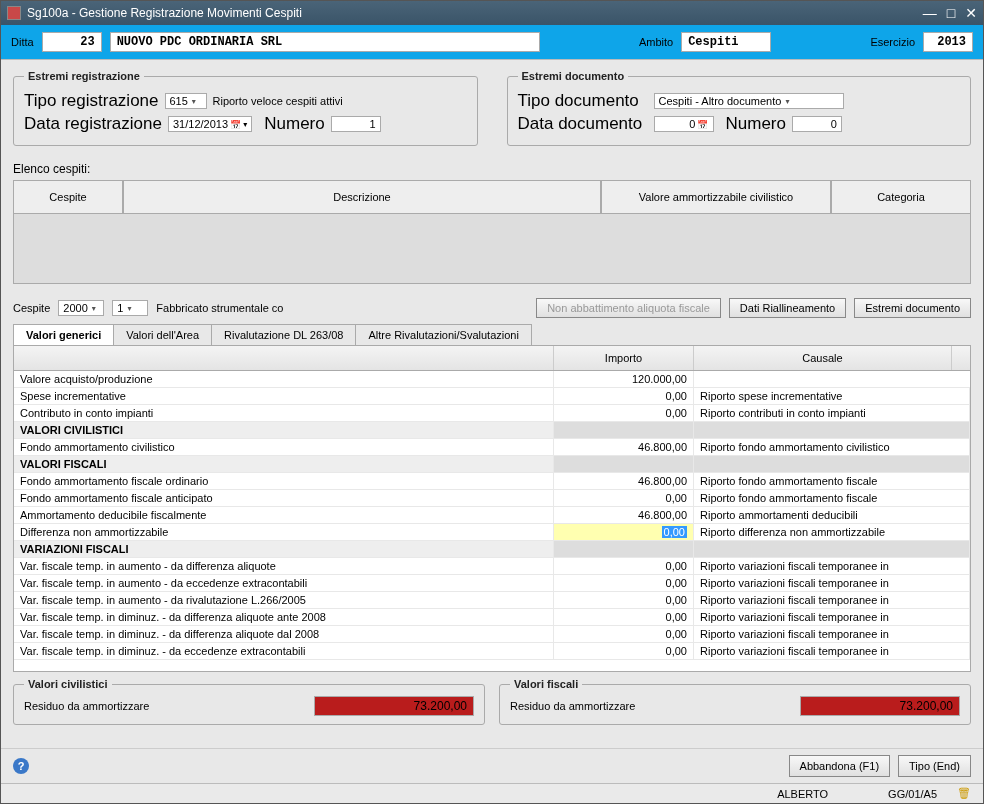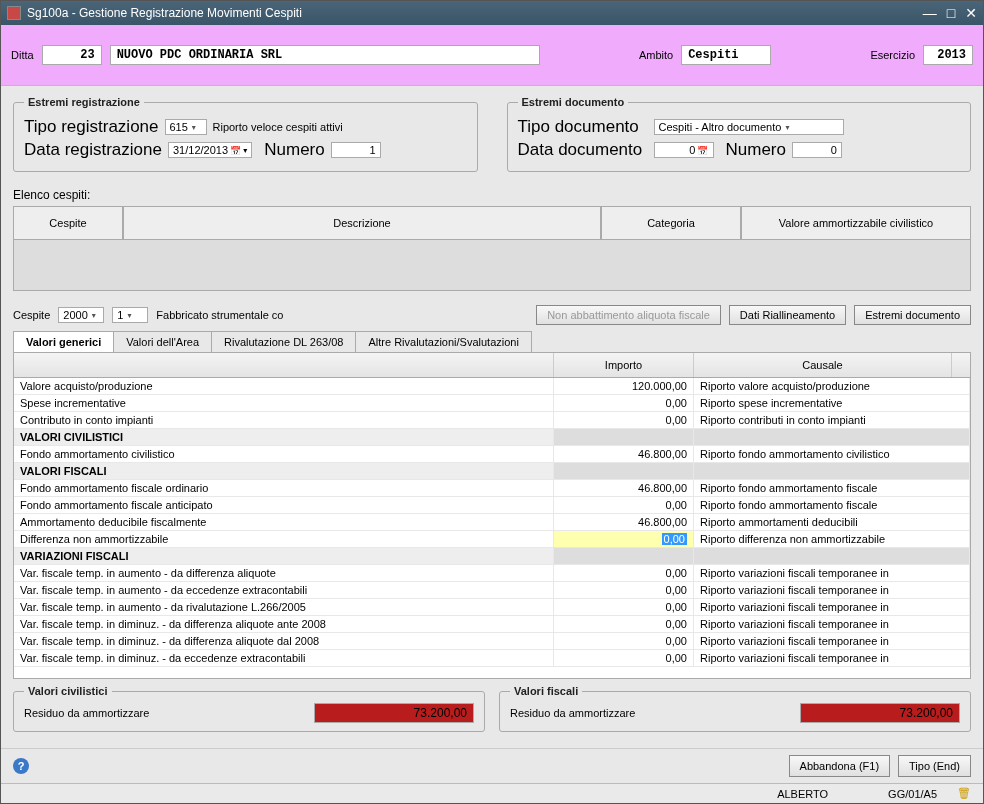--- a/index.html
+++ b/index.html
@@ -3,21 +3,21 @@
 <meta charset="utf-8">
 <style>
 * { box-sizing: border-box; margin: 0; padding: 0; }
 body { font-family: Tahoma, Arial, sans-serif; font-size: 11px; background: #e8e8e8; }
 .window { width: 984px; height: 804px; background: #e8e8e8; border: 1px solid #555; display: flex; flex-direction: column; }
 .titlebar { background: linear-gradient(to bottom, #4a6478, #3a5468); color: #fff; height: 24px; display: flex; align-items: center; padding: 0 6px; }
 .titlebar-icon { width: 14px; height: 14px; background: #c84848; margin-right: 6px; border: 1px solid #888; display: inline-block; }
 .titlebar-title { flex: 1; font-size: 12px; }
 .titlebar-controls { display: flex; gap: 10px; }
 .titlebar-controls span { cursor: pointer; font-size: 14px; }
-.headerbar { background: #f0abfc; padding: 20px 10px; display: flex; align-items: center; gap: 8px; border-bottom: 1px solid #bbb; justify-content: flex-end; }
+.headerbar { background: #0ea5e9; padding: 7px 10px; display: flex; align-items: center; gap: 8px; border-bottom: 1px solid #bbb; justify-content: flex-end; }
 .headerbar .spacer { flex: 1; }
 .hb-field-label { display:inline-block; text-align:left; }
 .hb-value { display:inline-block; background:#fff; border:1px solid #aaa; padding:2px 6px; font-size:12px; }
 .hb-value.bold { font-weight:bold;font-family:Liberation Mono, monospace; }
 .hb-value.num { text-align:right; min-width:50px; }
 
 .content { flex:1; padding: 10px 12px; overflow:auto; display:flex; flex-direction:column; }
 
 fieldset.group { border:1px solid #aaa; border-radius:3px; padding:6px 10px 8px 10px; margin-bottom:6px; position:relative; }
 fieldset.group > legend { font-size:11px; font-weight:bold; padding:0 4px; color:#222; }
@@ -152,22 +152,22 @@
               <span>0</span>
             </span>
         </div>
       </fieldset>
     </div>
 
     <div class="elenco-label">Elenco cespiti:</div>
     <div class="elenco-header">
       <div style="width:110px">Cespite</div>
       <div style="flex:1">Descrizione</div>
+      <div style="width:230px">Valore ammortizzabile civilistico</div>
       <div style="width:140px">Categoria</div>
-      <div style="width:230px">Valore ammortizzabile civilistico</div>
     </div>
     <div class="elenco-body"></div>
 
     <div class="cespite-row">
       <span>Cespite</span>
       <span class="input-box dd" style="width:46px">
           <span>2000</span>
         </span>
       <span class="input-box dd" style="width:36px">
           <span>1</span>
@@ -190,21 +190,20 @@
       <div class="grid-head">
         <div class="gh c0"></div>
         <div class="gh c1">Importo</div>
         <div class="gh c2">Causale</div>
         <div class="gh sc"></div>
       </div>
       <div class="grid-body" id="grid-body">
           <div class="gr">
             <div class="gc c0">Valore acquisto/produzione</div>
             <div class="gc c1">120.000,00</div>
-            <div class="gc c2">Riporto valore acquisto/produzione</div>
           </div>
           <div class="gr">
             <div class="gc c0">Spese incrementative</div>
             <div class="gc c1">0,00</div>
             <div class="gc c2">Riporto spese incrementative</div>
           </div>
           <div class="gr">
             <div class="gc c0">Contributo in conto impianti</div>
             <div class="gc c1">0,00</div>
             <div class="gc c2">Riporto contributi in conto impianti</div>

